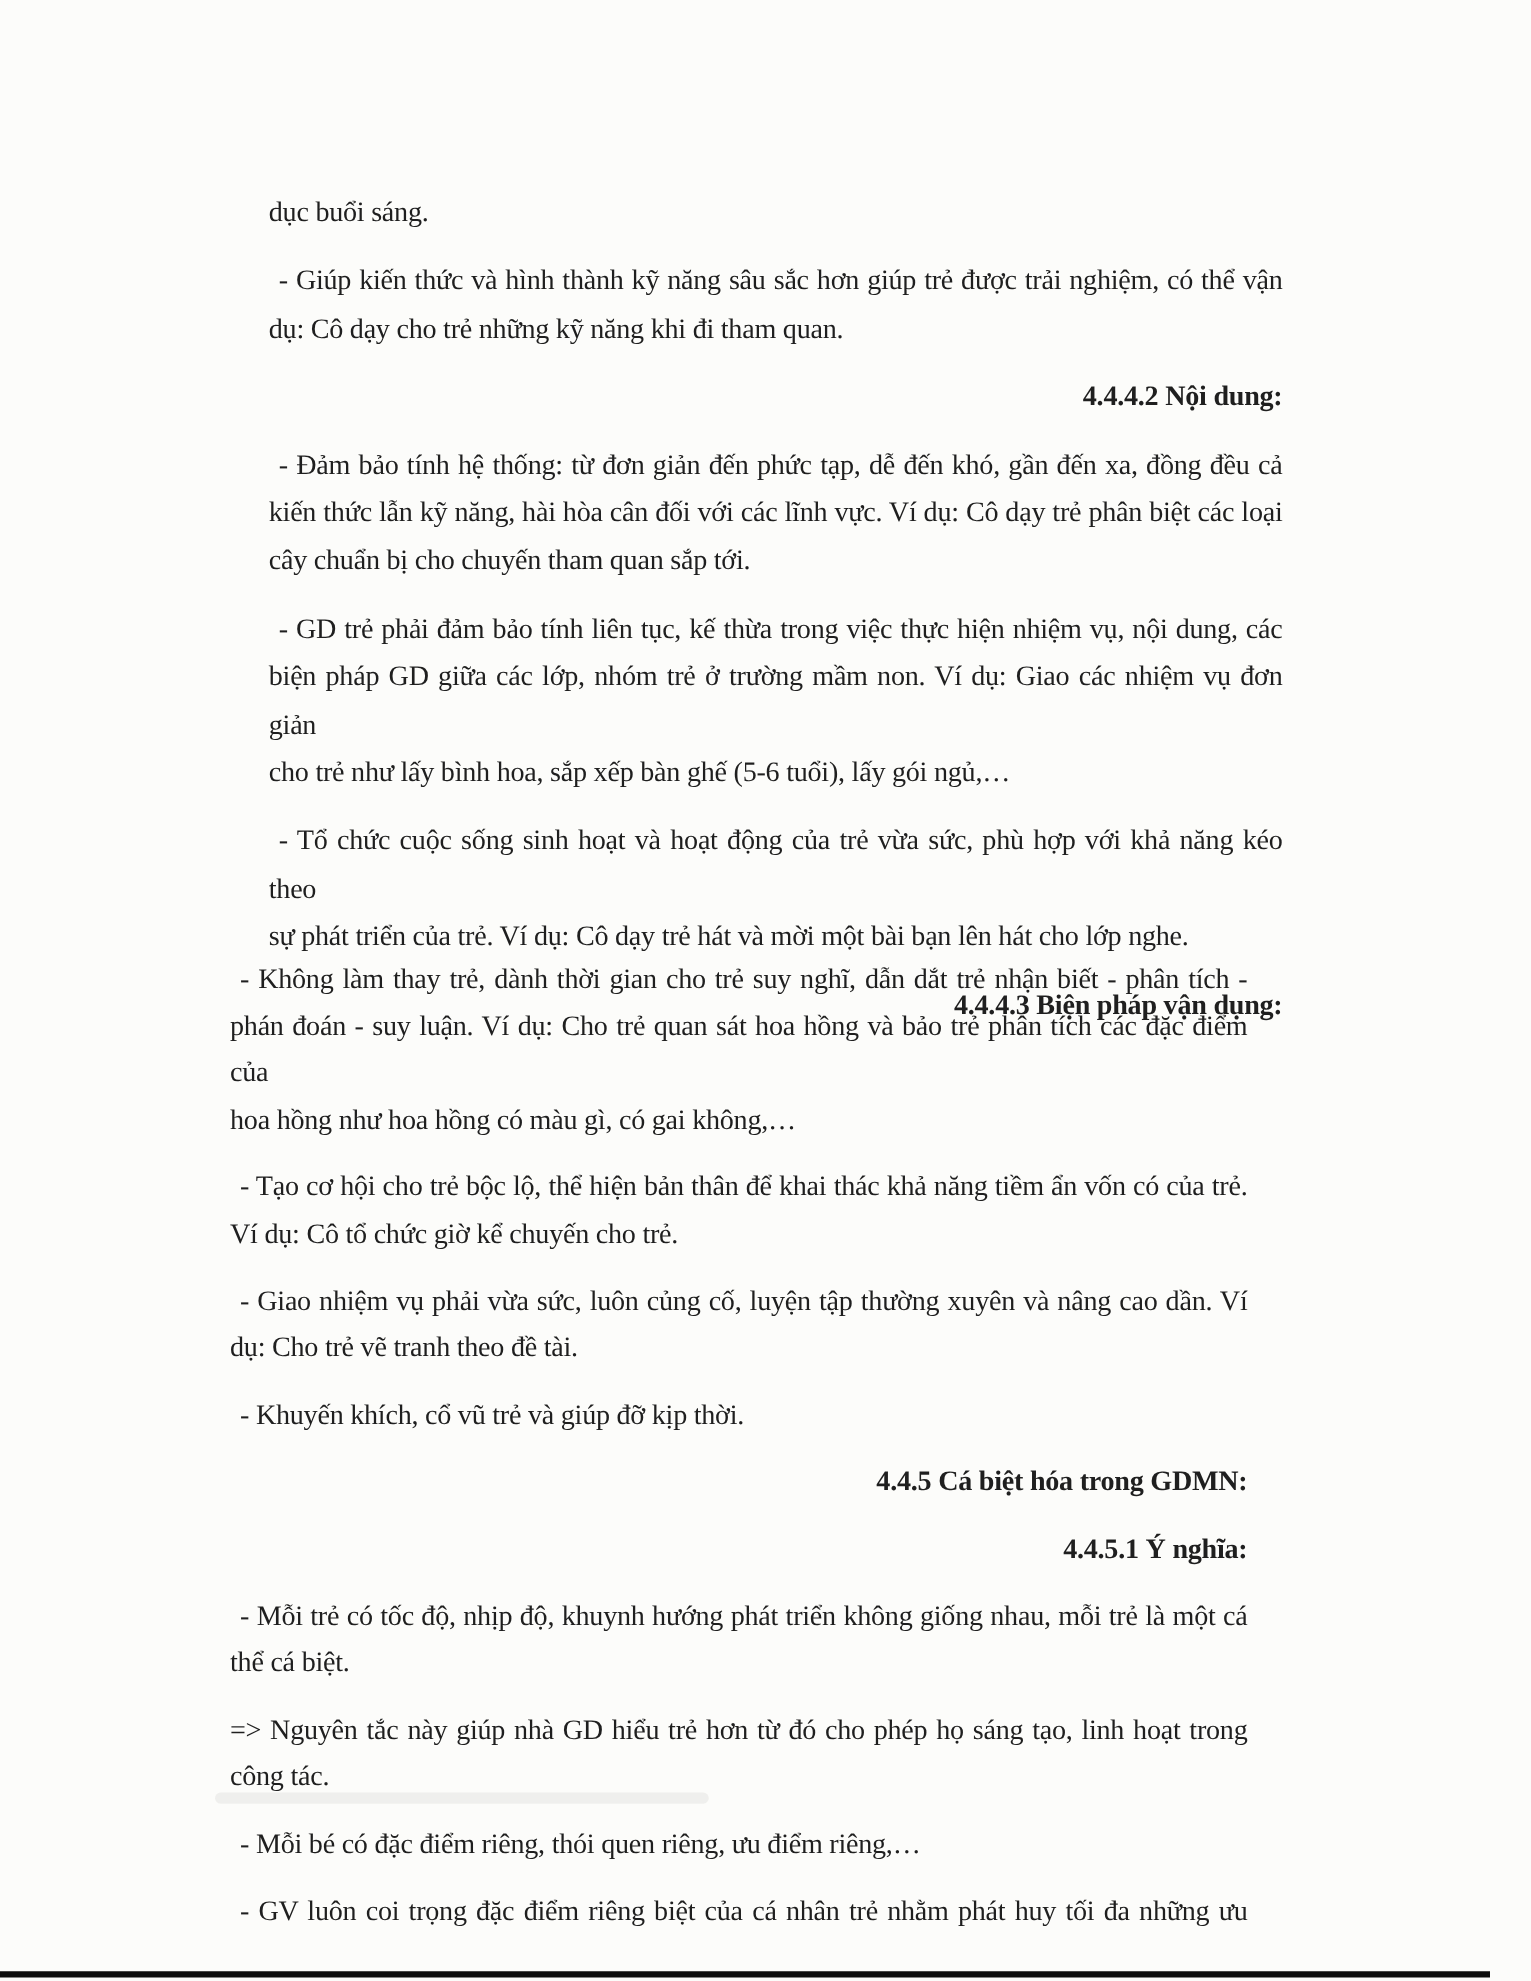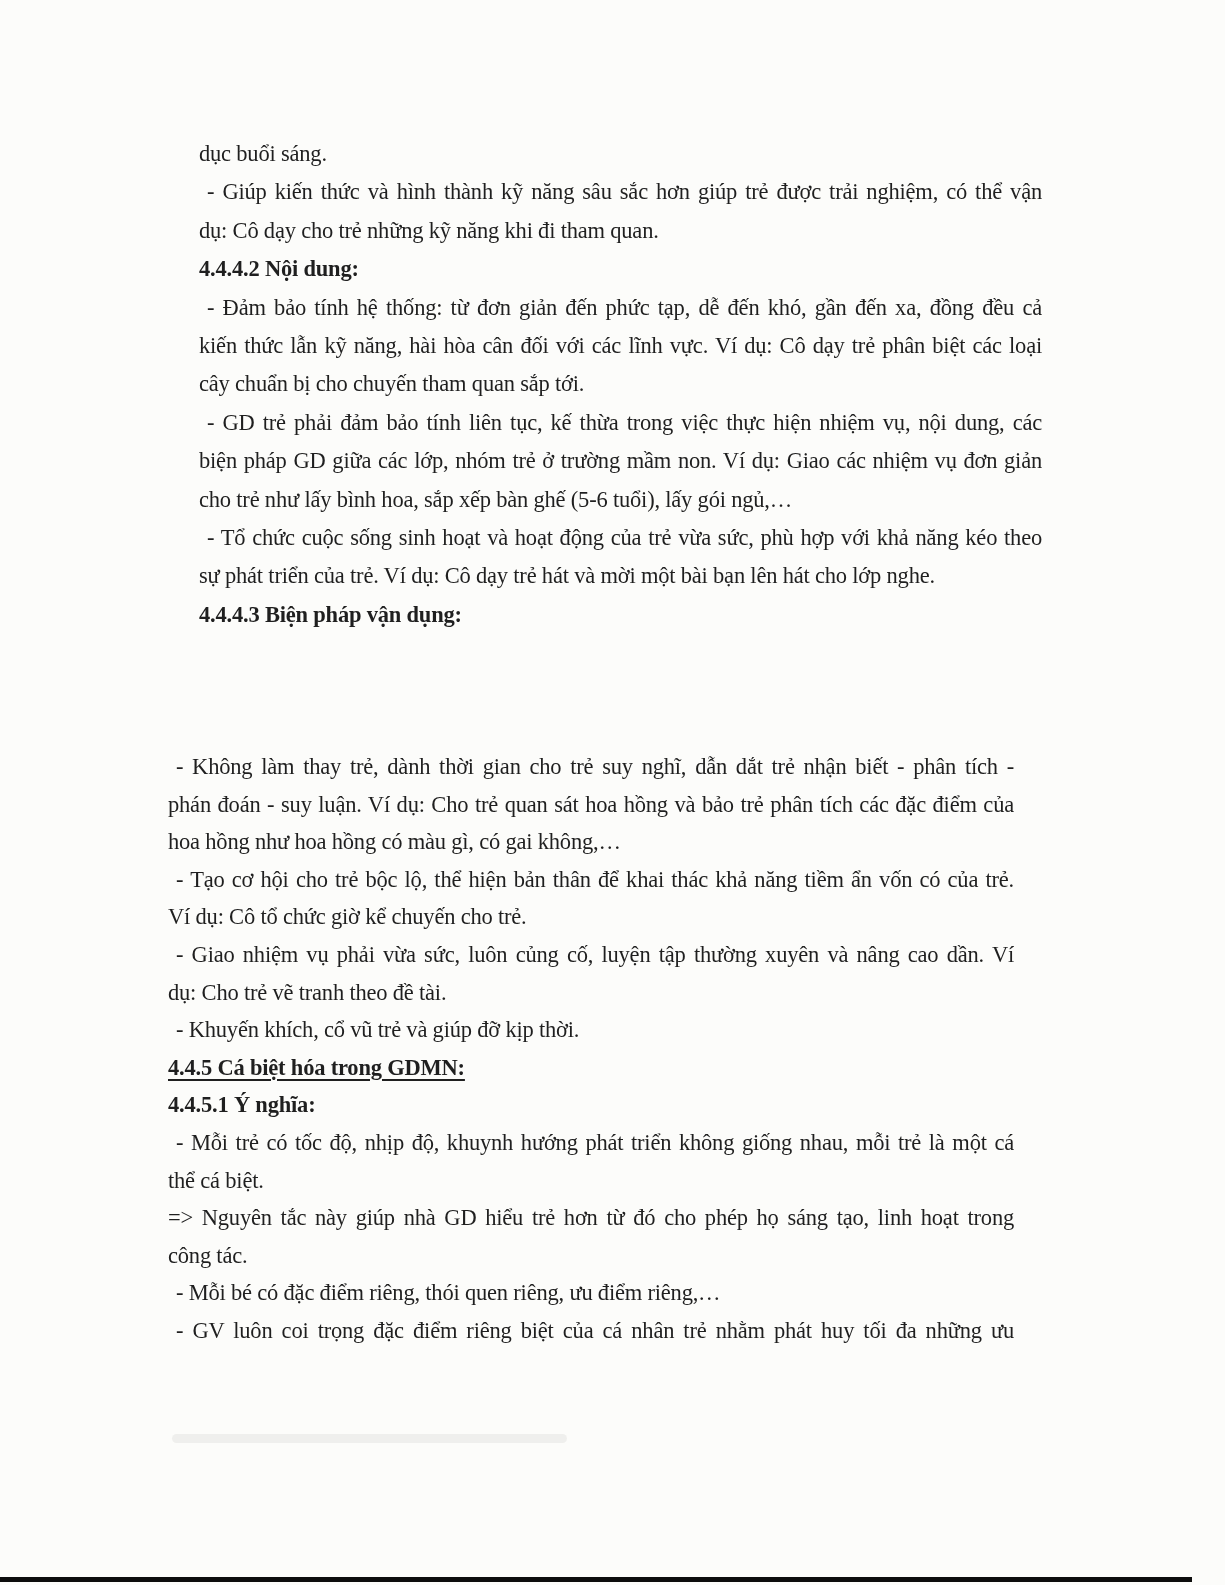--- a/index.html
+++ b/index.html
@@ -11,26 +11,26 @@
   .page {
     position: relative;
     width: 1225px; height: 1585px;
     overflow: hidden;
     background: #fcfcfa;
     color: #1f1f1f;
   }
   .sec { position: absolute; font-size: 22.5px; letter-spacing: -0.2px; }
   #sec-0 { left: 199px; top: 135px; width: 843px; line-height: 38.4px; }
   #sec-1 { left: 168px; top: 748px; width: 846px; line-height: 37.6px; }
-  .block { margin: 0; padding: 0; }
+  .block { margin: 16px; padding: 0; }
   .line { white-space: normal; }
   .jst { text-align: justify; text-align-last: justify; }
   .ind { text-indent: 8px; }
-  .bold { font-weight: 700; }
-  .underline { text-decoration: underline; text-decoration-thickness: 2px; text-underline-offset: 4px; }
+  .bold { font-weight: 700; text-align: right; }
+  .underline { text-decoration-thickness: 2px; text-underline-offset: 4px; }
   .bottom-bar { position: absolute; left: 0; top: 1577px; height: 5px; }
   .streak {
     position: absolute; left: 172px; top: 1434px;
     width: 395px; height: 9px;
     background: #ebebe8; border-radius: 5px; opacity: .75;
   }
 </style>
 </head>
 <body>
 

